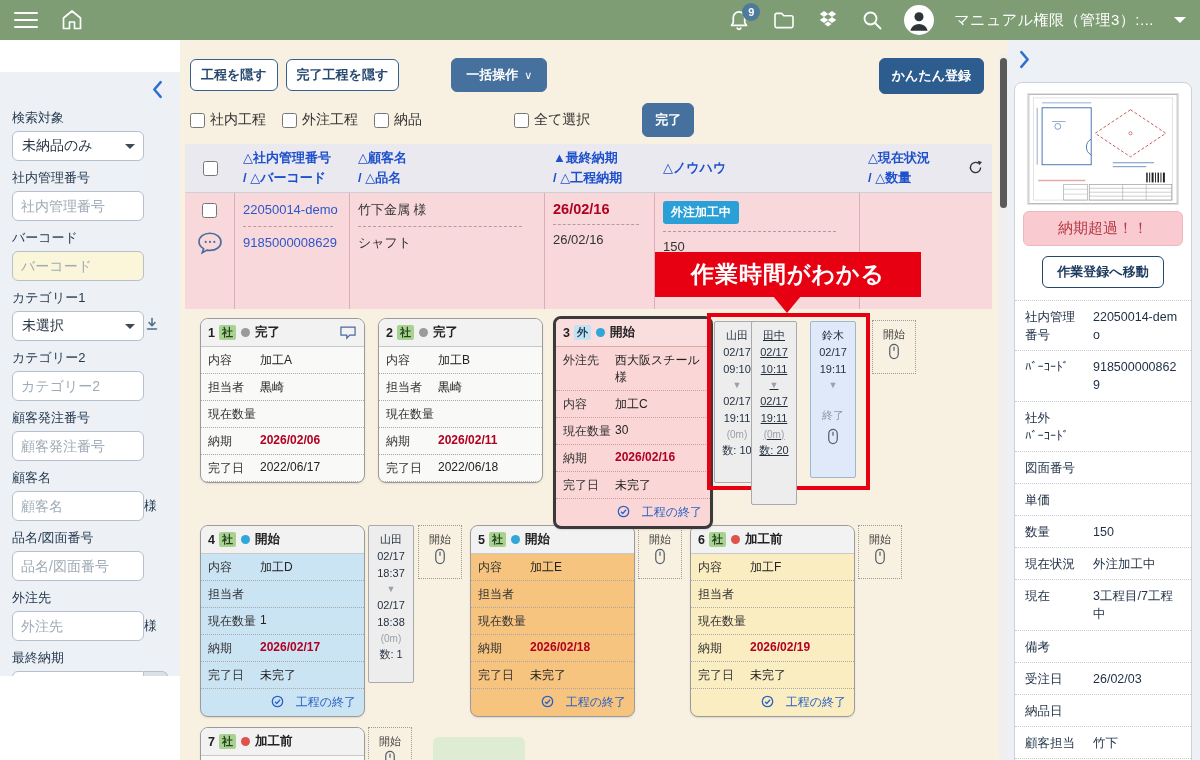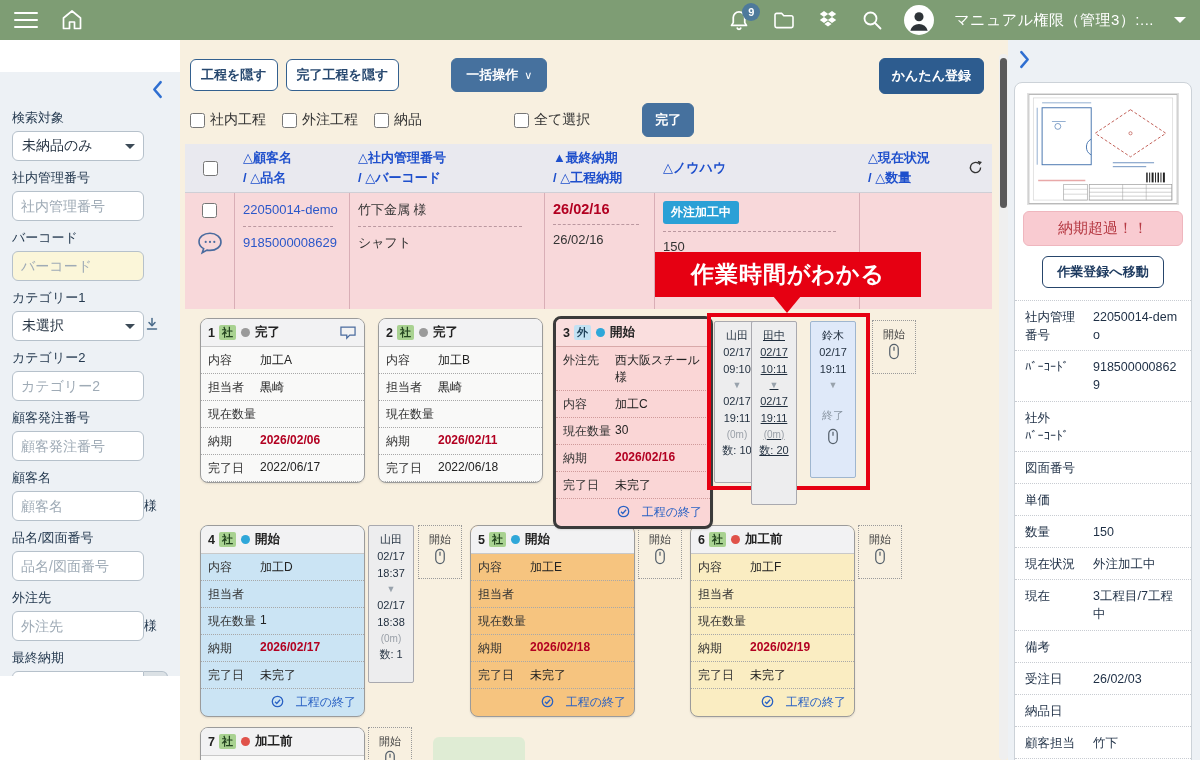--- a/index.html
+++ b/index.html
@@ -336,26 +336,26 @@
         </label>
       <button class="btn-done">完了</button>
     </div>
 
     <div class="ptable">
       <div class="thead">
         <div class="th th-check">
             <input type="checkbox" style="">
           </div>
         <div class="th">
+            <div>△社内管理番号</div>
+            <div>/ △バーコード</div>
+          </div>
+        <div class="th">
             <div>△顧客名</div>
             <div>/ △品名</div>
-          </div>
-        <div class="th">
-            <div>△社内管理番号</div>
-            <div>/ △バーコード</div>
           </div>
         <div class="th">
             <div>▲最終納期</div>
             <div>/ △工程納期</div>
           </div>
         <div class="th">
             <div></div>
             <div>△ノウハウ</div>
           </div>
         <div class="th">

